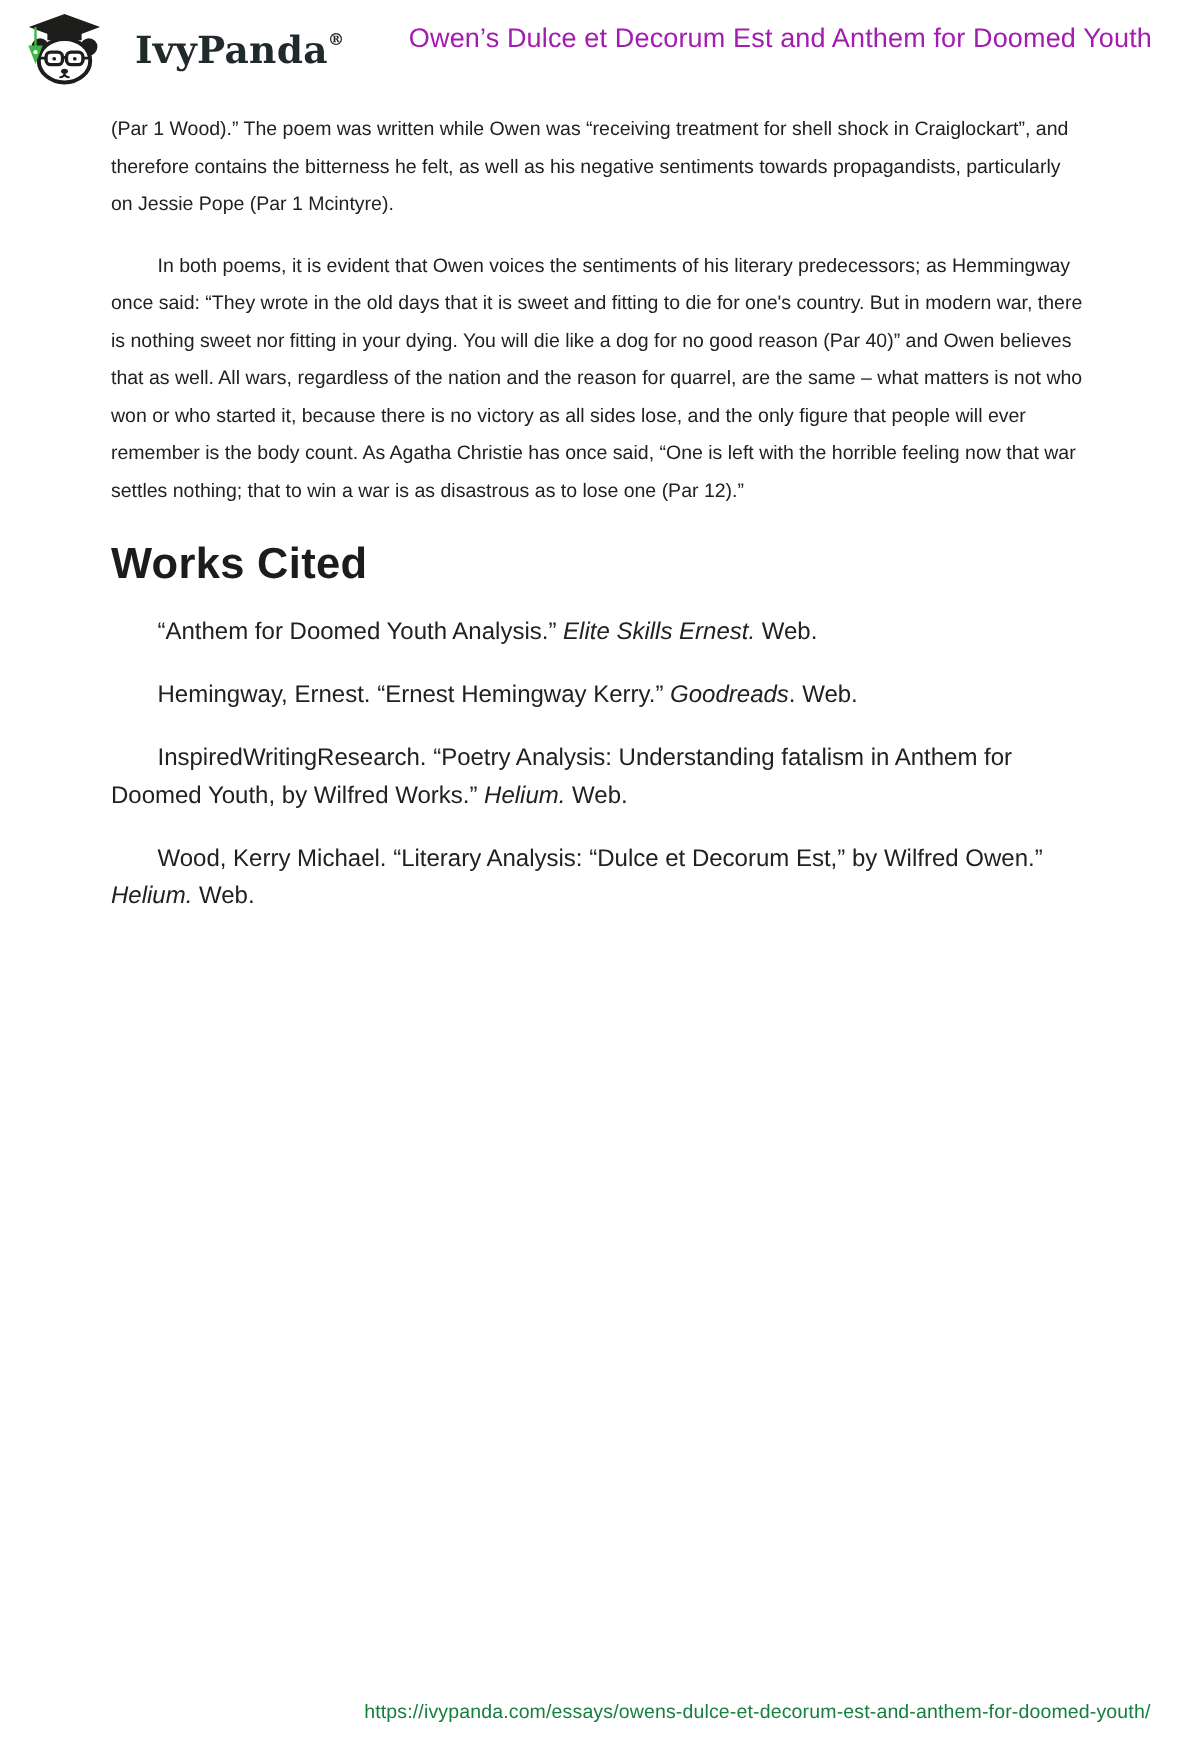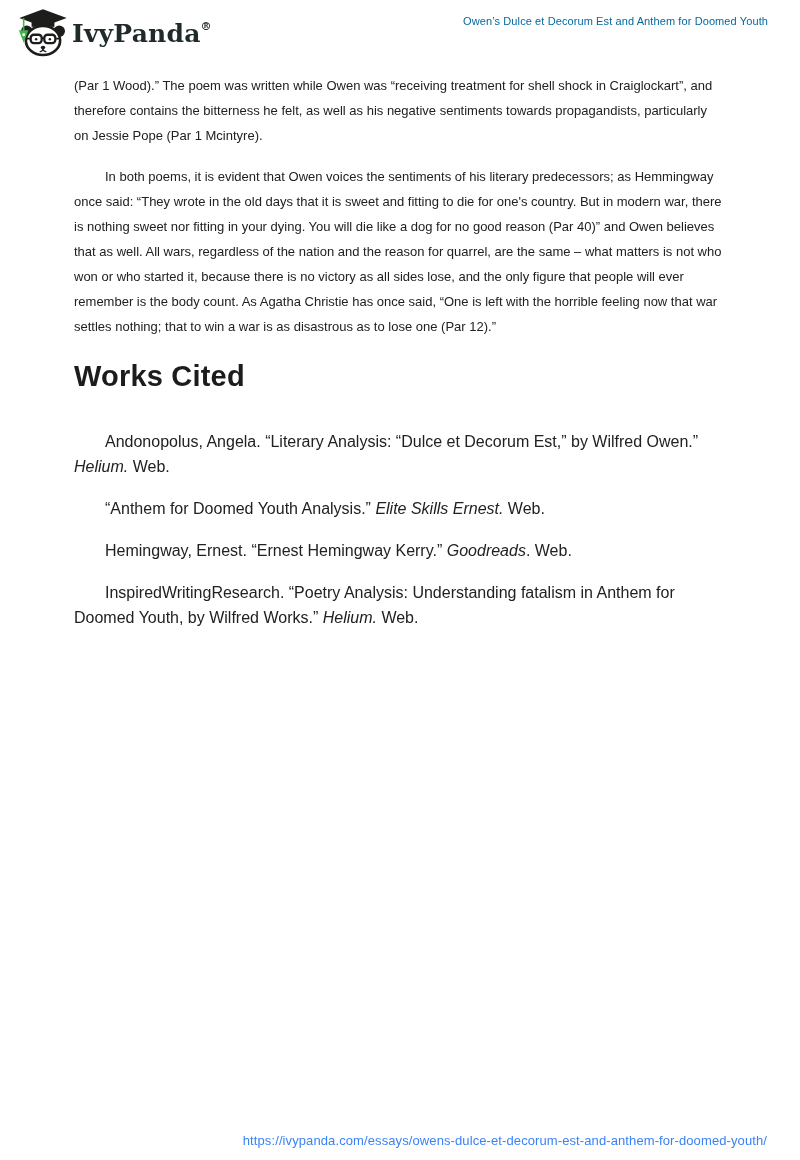--- a/index.html
+++ b/index.html
@@ -9,53 +9,53 @@
     height: 1160px;
     background: #ffffff;
     font-family: "Liberation Sans", sans-serif;
     color: #212121;
     overflow: hidden;
   }
   
   .hdr { position: relative; height: 60px; }
   .brand {
     position: absolute; left: 14px; top: 7px;
-    display: flex; align-items: center; gap: 0;
+    display: flex; align-items: center; gap: 18px;
     cursor: pointer; text-decoration: none;
   }
   .brand-text {
     font-family: "DejaVu Serif", serif;
     font-weight: 700; font-size: 25px; color: #212a2b;
     letter-spacing: 0.2px; line-height: 1;
   }
   .brand-text sup { font-size: 11px; font-weight: 700; vertical-align: 12px; }
   .doc-title {
     position: absolute; right: 32px; top: 15px;
-    font-size: 11px; color: #0369a1; letter-spacing: 0.1px;
+    font-size: 18px; color: #a21caf; letter-spacing: 0.1px;
   }
   
   .content { padding: 13px 78px 0 74px; }
   .content p.para {
     font-size: 13px; line-height: 25px; margin: 0 0 16px 0;
     color: #212121;
   }
   .content p.indent { text-indent: 31px; }
   h2.works-cited {
     font-size: 29px; line-height: 34px; font-weight: 700;
-    color: #1c1c1c; margin: 20px 0 36px 0; letter-spacing: 0.2px;
+    color: #1c1c1c; margin: 20px 0 16px 0; letter-spacing: 0.2px;
   }
   .citation {
     font-size: 16px; line-height: 25px; margin: 0 0 17px 0;
     text-indent: 31px; color: #212121;
   }
   .citation em { font-style: italic; }
   
   .ftr {
     position: absolute; bottom: 12px; right: 33px;
-    font-size: 13px; color: #3b82f6; letter-spacing: 0.1px;
+    font-size: 13px; color: #15803d; letter-spacing: 0.1px;
   }
 </style>
 </head>
 <body>
 
 <div class="page">
 
   <div class="hdr">
     <div class="brand">
       <span style="display:inline-flex;">
@@ -90,24 +90,24 @@
       <span class="brand-text"><span>IvyPanda</span><sup>®</sup></span>
     </div>
     <div class="doc-title">Owen’s Dulce et Decorum Est and Anthem for Doomed Youth</div>
   </div>
 
   <div class="content">
     <p class="para">(Par 1 Wood).” The poem was written while Owen was “receiving treatment for shell shock in Craiglockart”, and therefore contains the bitterness he felt, as well as his negative sentiments towards propagandists, particularly on Jessie Pope (Par 1 Mcintyre).</p>
     <p class="para indent">In both poems, it is evident that Owen voices the sentiments of his literary predecessors; as Hemmingway once said: “They wrote in the old days that it is sweet and fitting to die for one's country. But in modern war, there is nothing sweet nor fitting in your dying. You will die like a dog for no good reason (Par 40)” and Owen believes that as well. All wars, regardless of the nation and the reason for quarrel, are the same – what matters is not who won or who started it, because there is no victory as all sides lose, and the only figure that people will ever remember is the body count. As Agatha Christie has once said, “One is left with the horrible feeling now that war settles nothing; that to win a war is as disastrous as to lose one (Par 12).”</p>
     <h2 class="works-cited">Works Cited</h2>
     <div>
-        <p class="citation"><span>Andonopolus, Angela. “Literary Analysis: “Dulce et Decorum Est,” by Wilfred Owen.” </span><em>Helium.</em><span> Web.</span></p>
         <p class="citation"><span>“Anthem for Doomed Youth Analysis.” </span><em>Elite Skills Ernest.</em><span> Web.</span></p>
         <p class="citation"><span>Hemingway, Ernest. “Ernest Hemingway Kerry.” </span><em>Goodreads</em><span>. Web.</span></p>
         <p class="citation"><span>InspiredWritingResearch. “Poetry Analysis: Understanding fatalism in Anthem for Doomed Youth, by Wilfred Works.” </span><em>Helium.</em><span> Web.</span></p>
+        <p class="citation"><span>Wood, Kerry Michael. “Literary Analysis: “Dulce et Decorum Est,” by Wilfred Owen.” </span><em>Helium.</em><span> Web.</span></p>
       </div>
   </div>
 
   <div class="ftr">
     <span>https://ivypanda.com/essays/owens-dulce-et-decorum-est-and-anthem-for-doomed-youth/</span>
   </div>
 
 </div>
 
 </body></html>

